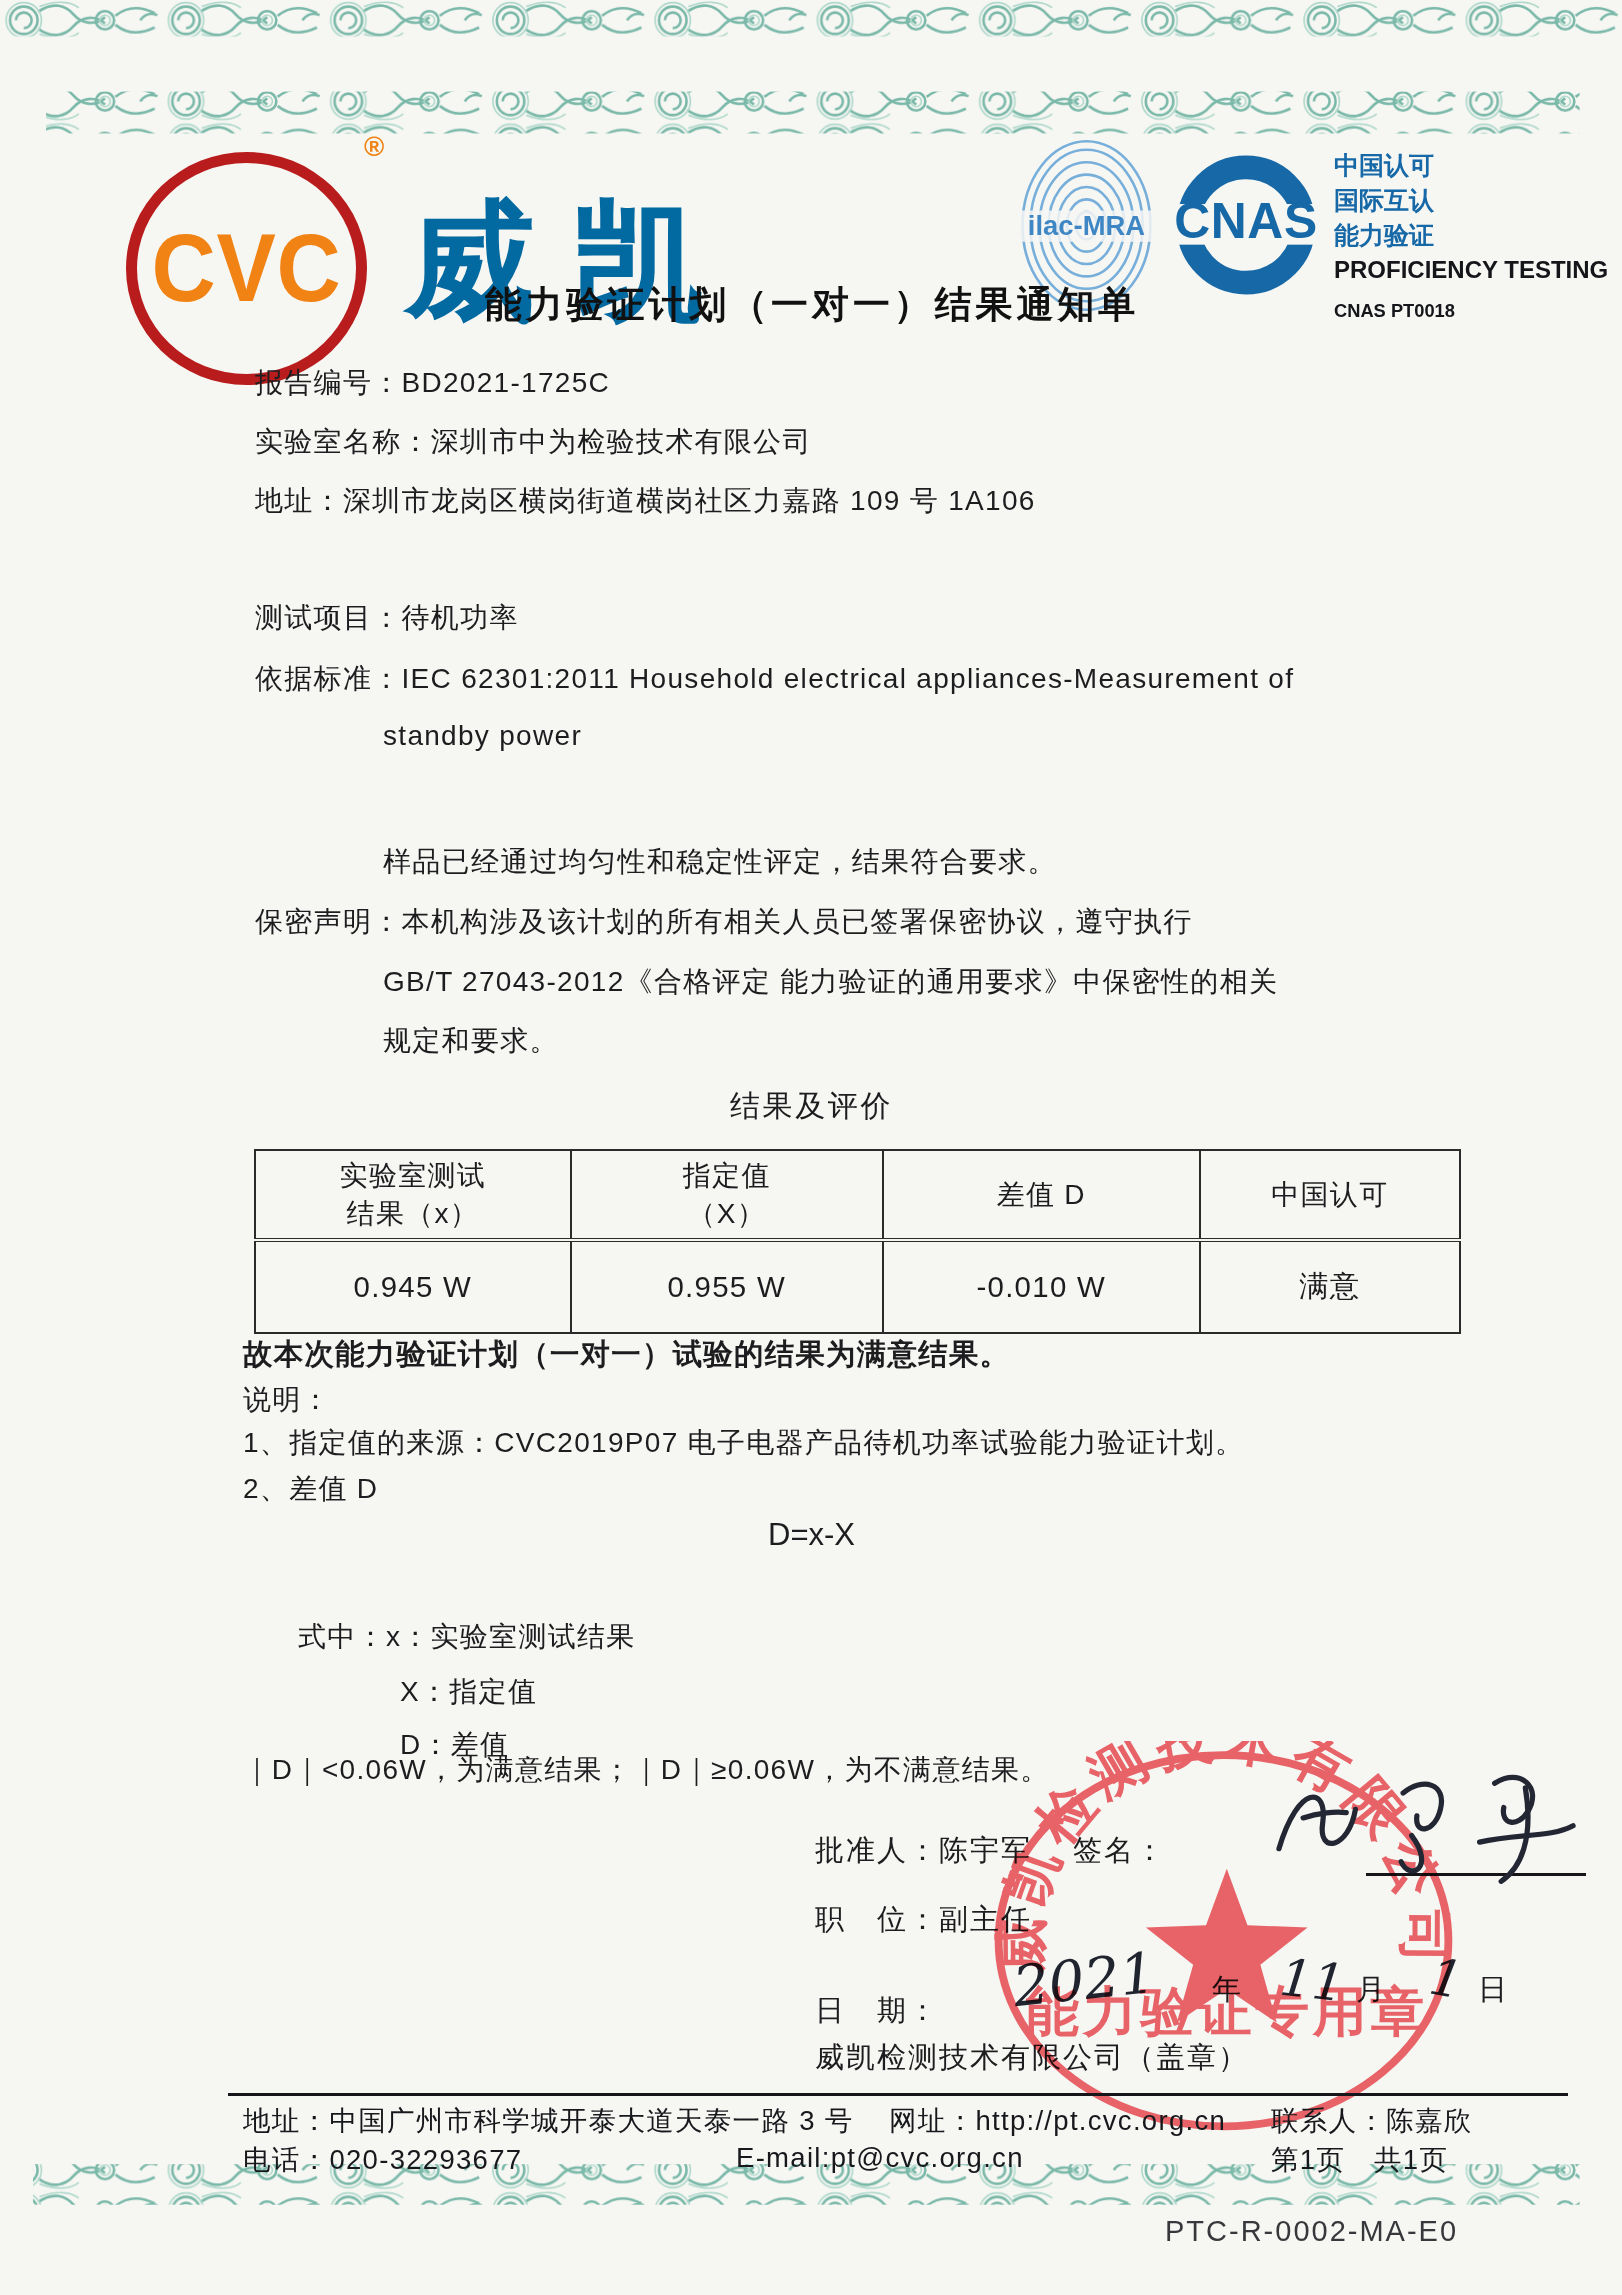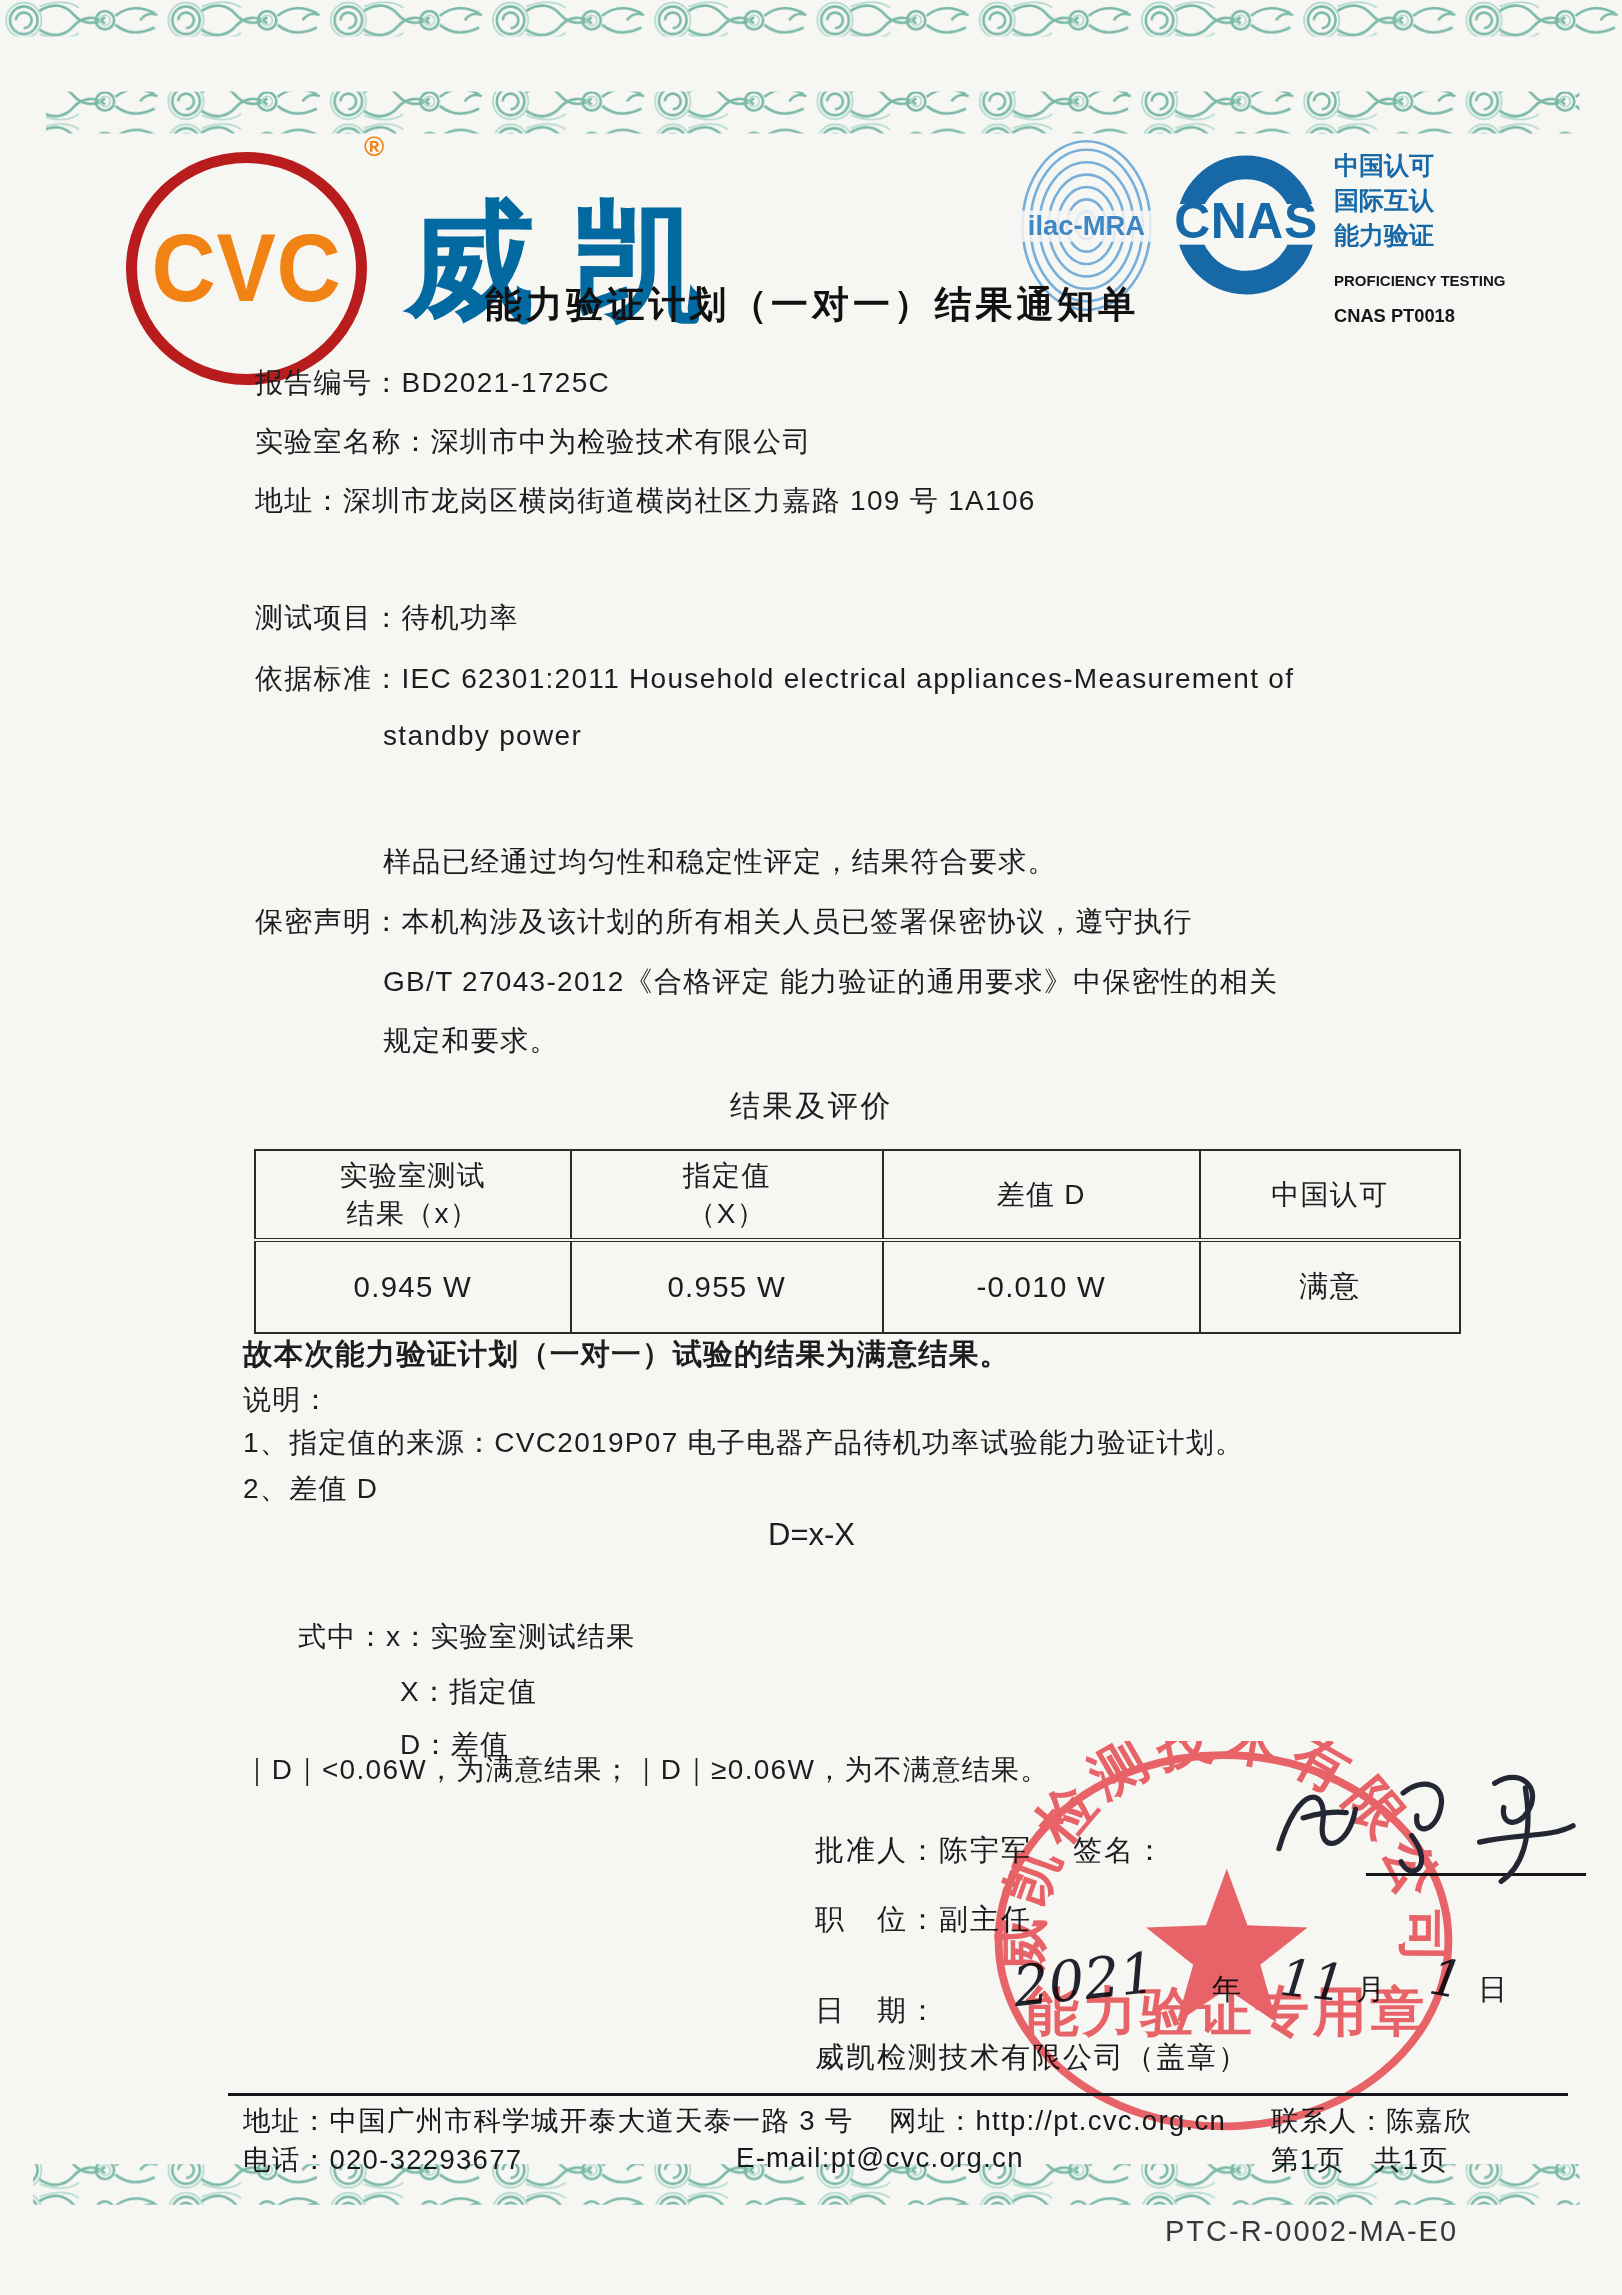--- a/index.html
+++ b/index.html
@@ -24,21 +24,21 @@
     font-size:89px;font-weight:bold;color:#f08314;
     letter-spacing:0.7px;transform:scaleY(1.08);
   }
   .cvc-reg{left:364px;top:131px;font-size:27.5px;color:#f08314;font-weight:bold;}
   .brand-cn{
     left:404px;top:175px;font-size:131px;font-weight:bold;
     color:#0369a1;letter-spacing:38px;white-space:nowrap;
   }
   .accr-block{left:1334px;top:148px;}
   .accr-cn{font-size:25px;font-weight:bold;color:#1668a7;line-height:35px;white-space:nowrap;}
-  .accr-en1{font-size:15px;font-weight:bold;color:#15161a;margin-top:19px;white-space:nowrap;}
+  .accr-en1{font-size:24px;font-weight:bold;color:#15161a;margin-top:3px;white-space:nowrap;}
   .accr-en2{font-size:18.3px;font-weight:bold;color:#15161a;margin-top:15.7px;white-space:nowrap;}
   
   .doc-title{
     left:109px;top:280px;width:1406px;text-align:center;
     font-size:37px;font-weight:bold;letter-spacing:3.9px;color:#111;
   }
   .cont{left:383px;}
   .lead{left:255px;}
   
   .rtable{

